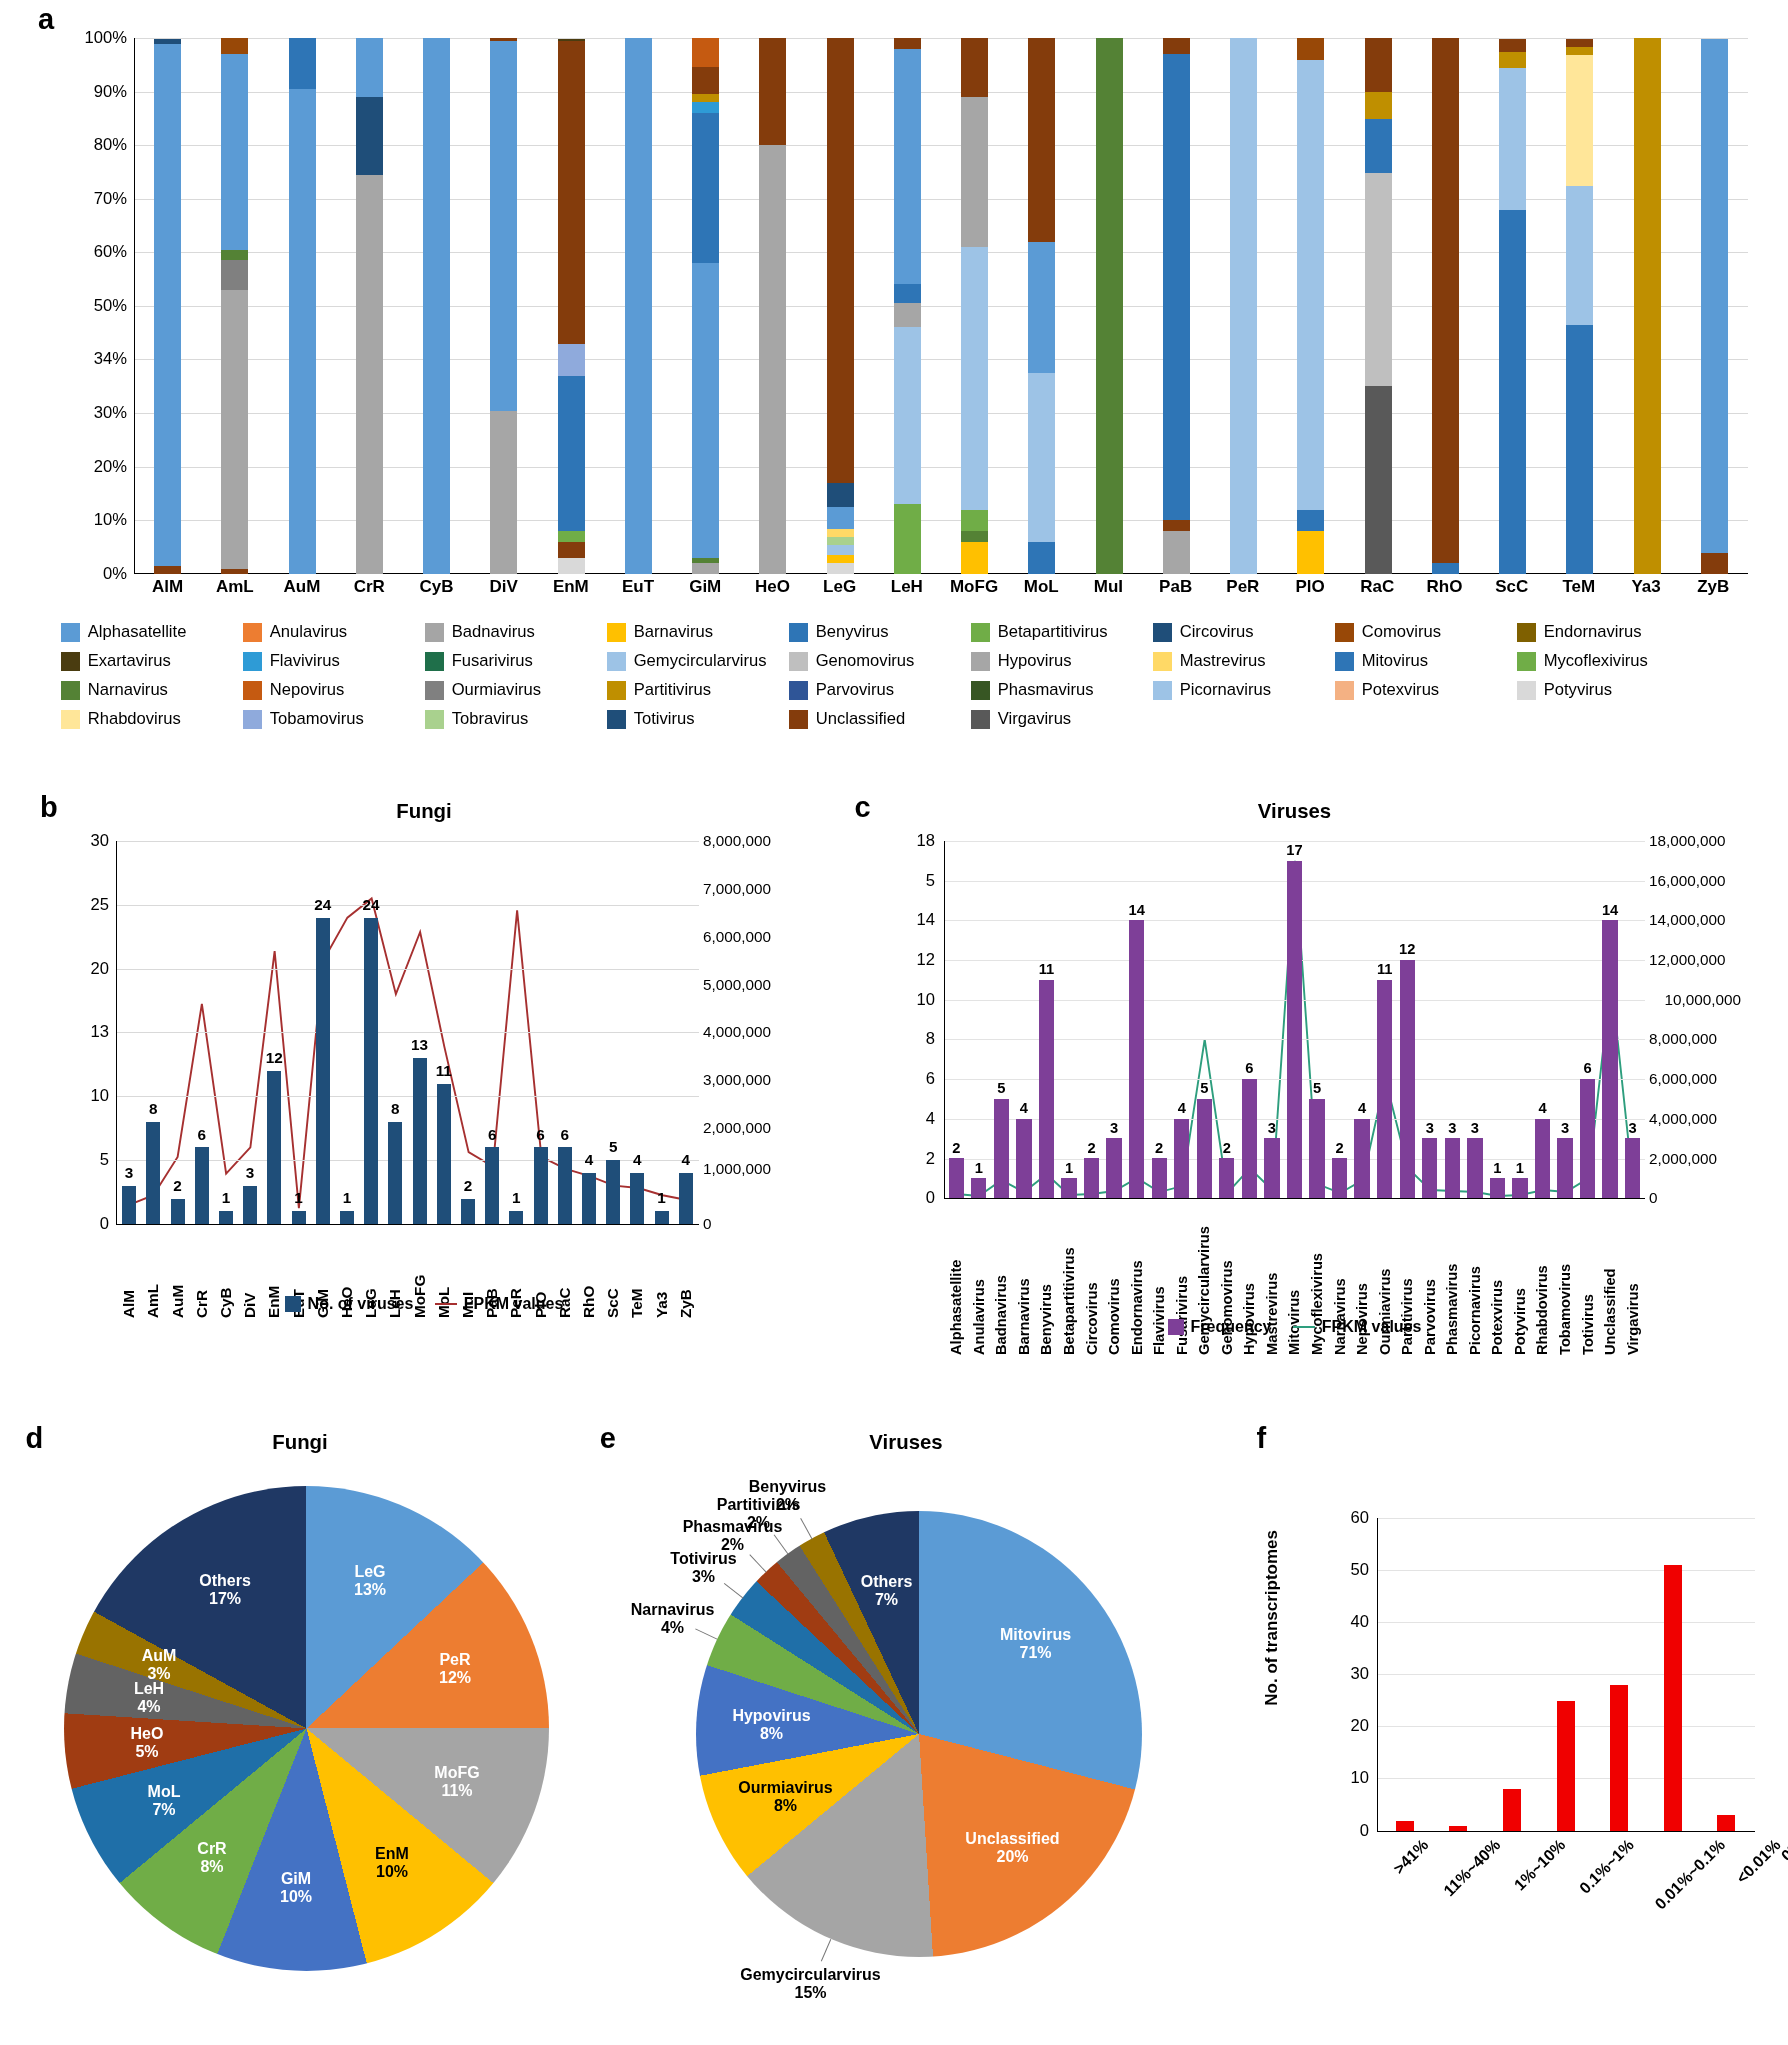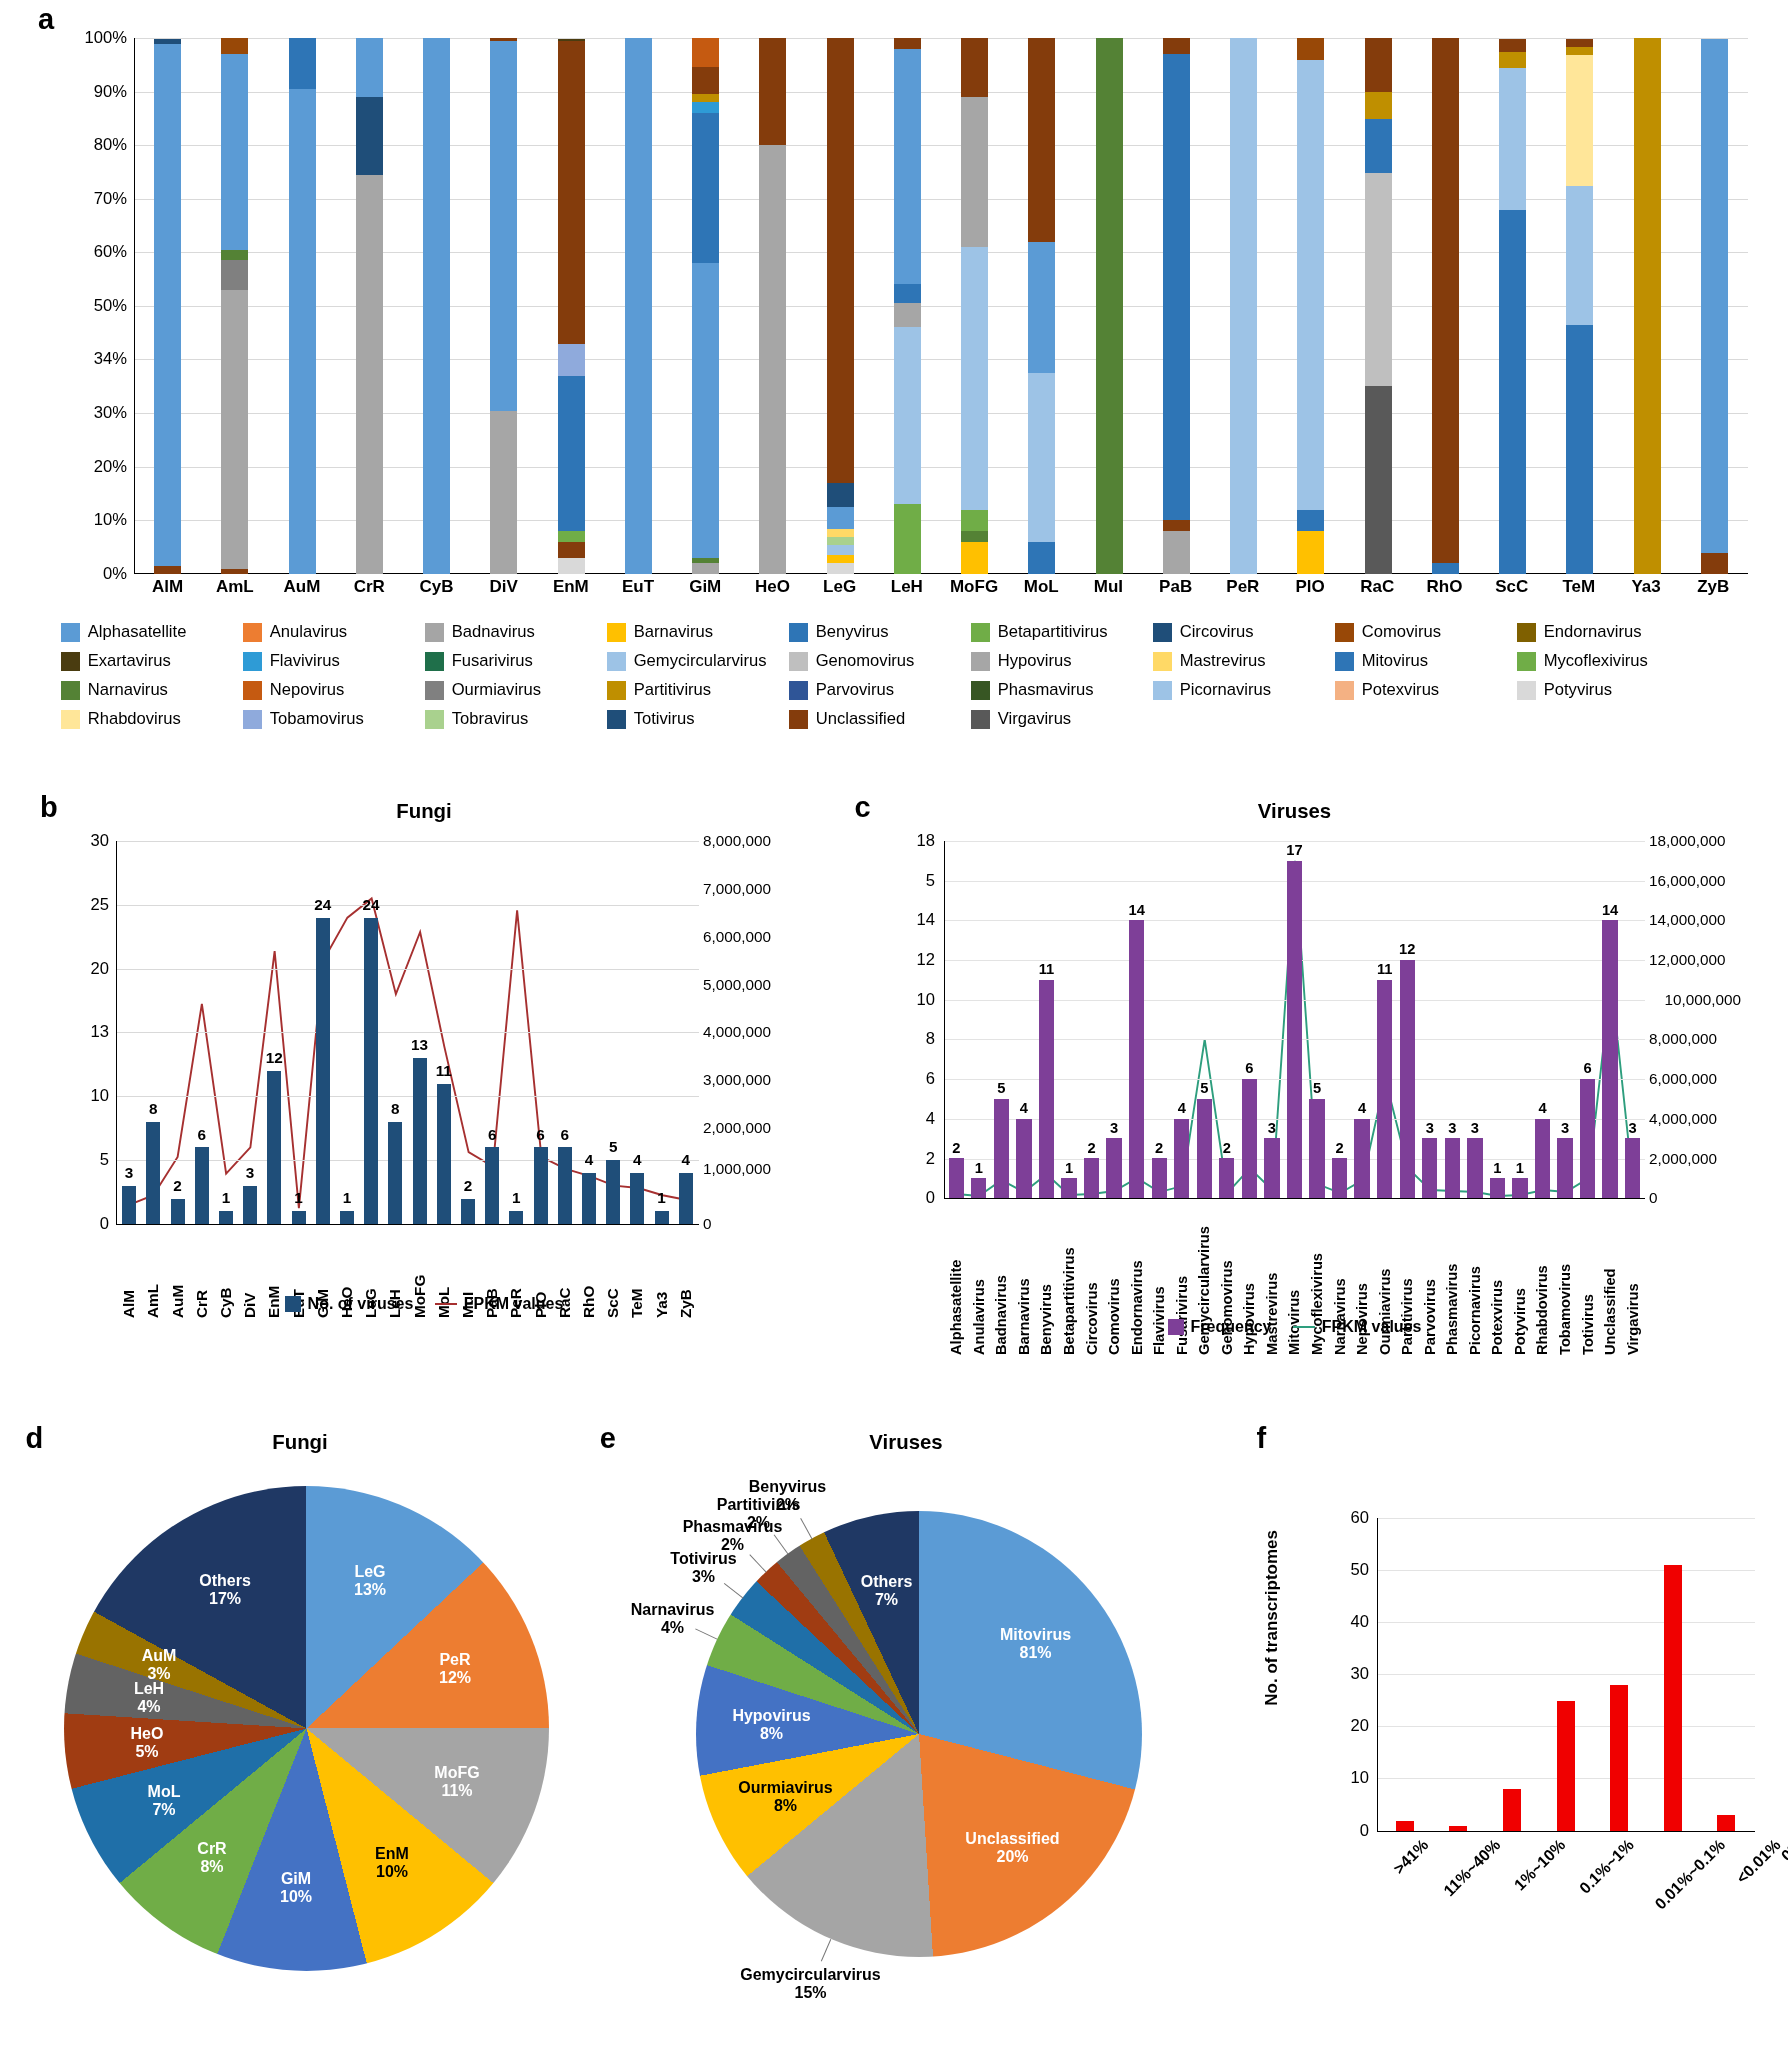--- a/index.html
+++ b/index.html
@@ -1009,21 +1009,21 @@
     </div>
 </div>
 
 <div id="panel-e">
   <div id="e-letter" class="panel-letter">e</div>
   <div id="e-title" class="chart-title">Viruses</div>
   <div class="pie-wrap" id="e-pie-wrap" style="left:25.5px;top:51px;width:600px;height:561px;">
     <div class="pie" id="e-pie" style="left: 83px; top: 38px; width: 446px; height: 446px; background: conic-gradient(rgb(91, 155, 213) 0deg, rgb(91, 155, 213) 104.4deg, rgb(237, 125, 49) 104.4deg, rgb(237, 125, 49) 176.4deg, rgb(165, 165, 165) 176.4deg, rgb(165, 165, 165) 230.4deg, rgb(255, 192, 0) 230.4deg, rgb(255, 192, 0) 259.2deg, rgb(68, 114, 196) 259.2deg, rgb(68, 114, 196) 288deg, rgb(112, 173, 71) 288deg, rgb(112, 173, 71) 302.4deg, rgb(31, 111, 168) 302.4deg, rgb(31, 111, 168) 313.2deg, rgb(160, 60, 18) 313.2deg, rgb(160, 60, 18) 320.4deg, rgb(99, 99, 99) 320.4deg, rgb(99, 99, 99) 327.6deg, rgb(153, 115, 0) 327.6deg, rgb(153, 115, 0) 334.8deg, rgb(31, 56, 100) 334.8deg, rgb(31, 56, 100) 360deg);"></div>
   <div class="pie-label in" style="left: 423px; top: 171px;">
         <div>Mitovirus</div>
-        <div>81%</div>
+        <div>71%</div>
       </div>
       <div class="pie-label in" style="left: 400px; top: 375px;">
         <div>Unclassified</div>
         <div>20%</div>
       </div>
       <div class="pie-label dark" style="left: 198px; top: 511px;">
         <div>Gemycircularvirus</div>
         <div>15%</div>
       </div>
       <div class="leader" style="left: 218px; top: 466px; width: 23.6px; transform: rotate(113.4deg);"></div>

